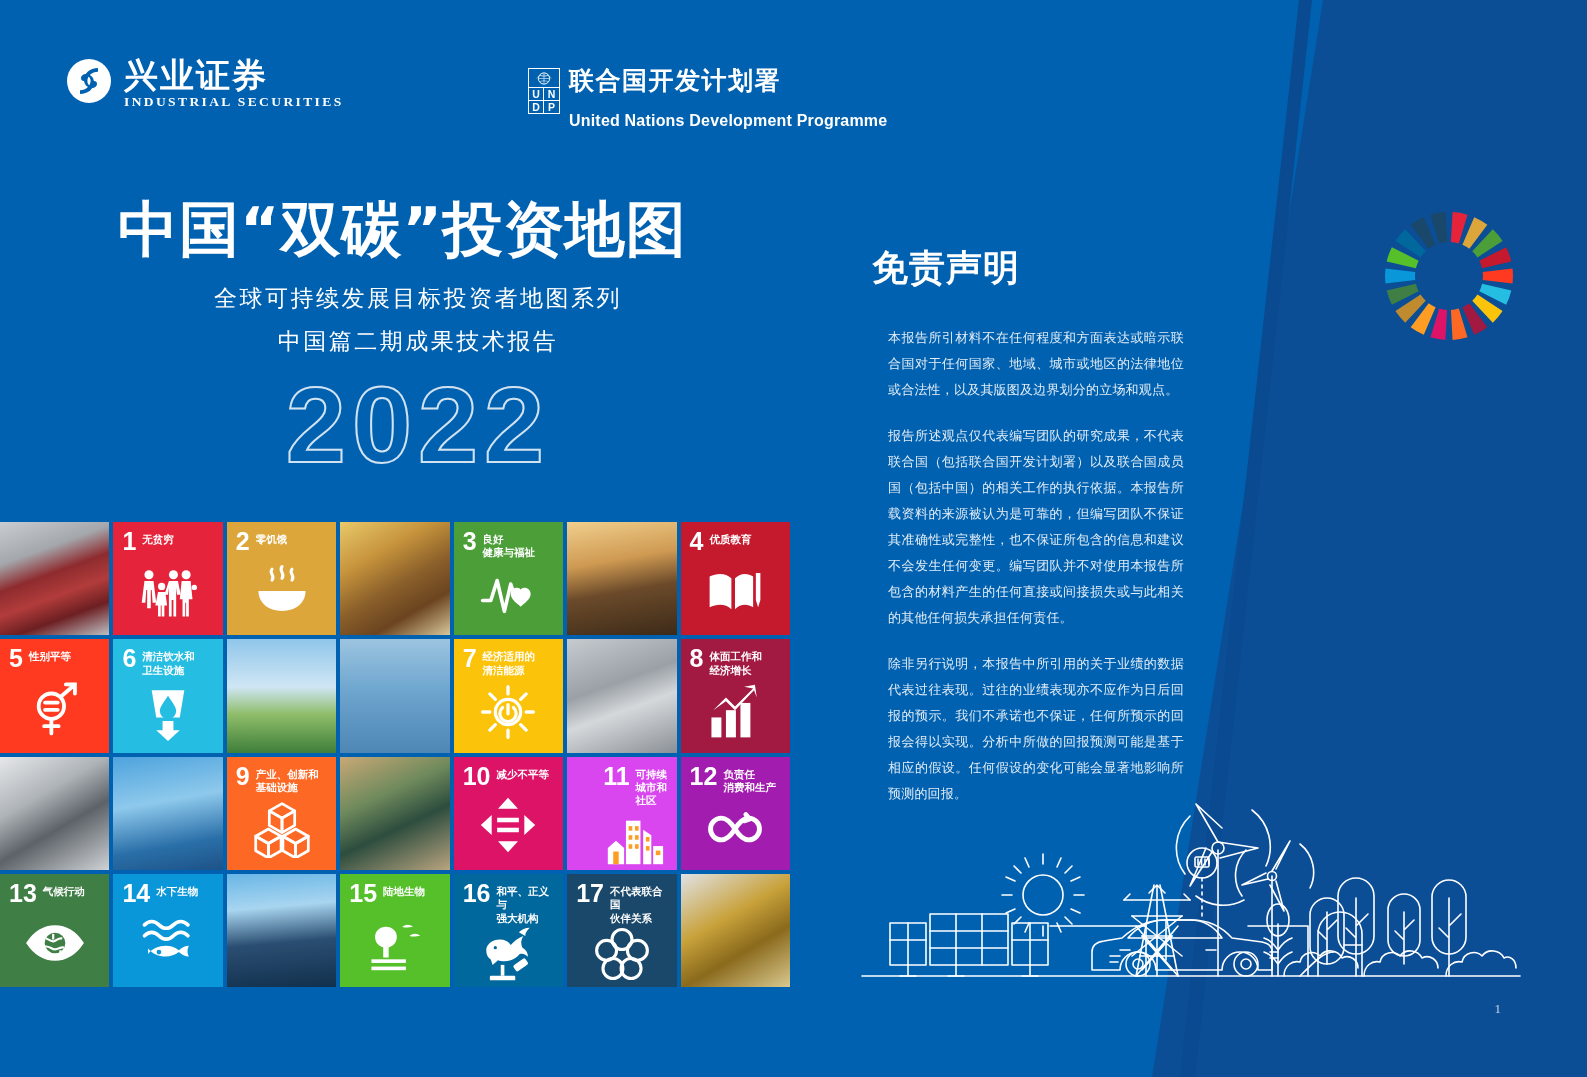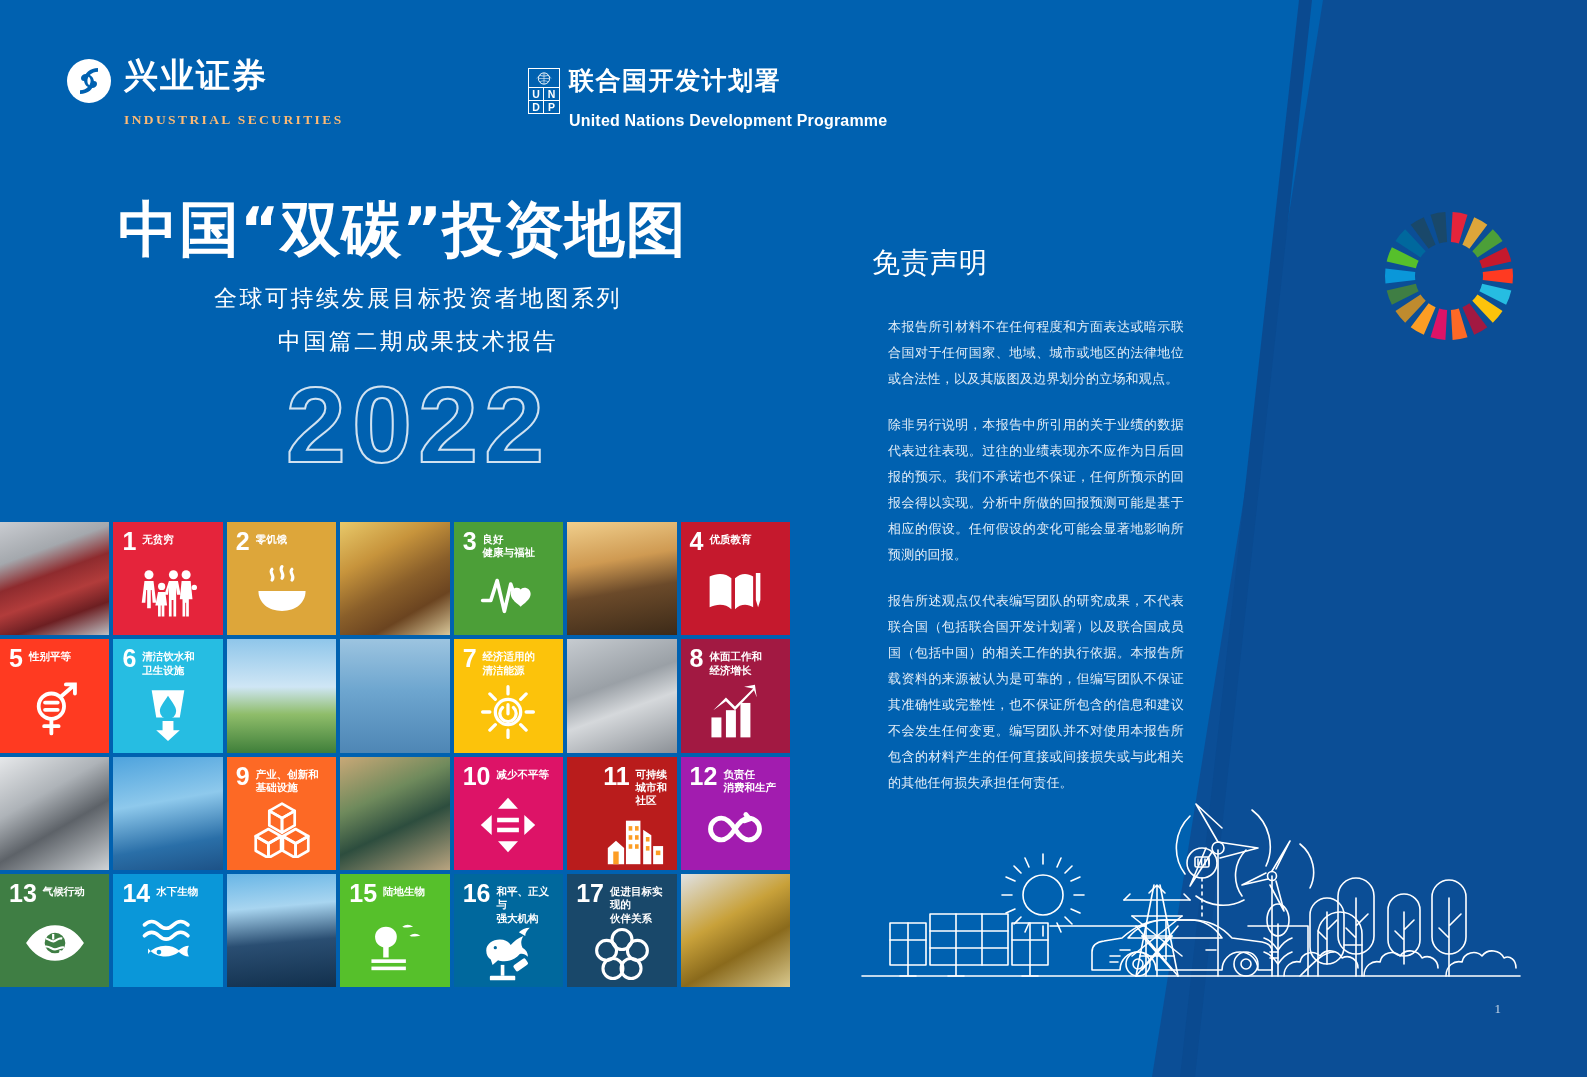--- a/index.html
+++ b/index.html
@@ -38,21 +38,21 @@
   
   .header { position: absolute; top: 0; left: 0; width: 100%; height: 150px; z-index: 10; }
   .logo-is { position: absolute; left: 66px; top: 58px; display: flex; gap: 12px; }
   .logo-is .mark { width: 46px; height: 46px; flex: 0 0 46px; }
   .logo-is .txtwrap { display: flex; flex-direction: column; }
   .logo-is .cn {
     color: #fff; font-size: 34px; font-weight: bold; letter-spacing: 2px; line-height: 1.05;
     font-family: "DejaVu Sans", "Liberation Sans", sans-serif;
   }
   .logo-is .en {
-    color: #fdba74; font-size: 13.5px; letter-spacing: 2.4px; line-height: 1.2; margin-top: 18px;
+    color: #ffffff; font-size: 13.5px; letter-spacing: 2.4px; line-height: 1.2; margin-top: 0;
     font-family: "Liberation Serif", serif; font-weight: 600;
   }
 
   .logo-undp { position: absolute; left: 528px; top: 68px; display: flex; align-items: flex-start; gap: 9px; }
   .undp-emblem { width: 32px; flex: 0 0 32px; display:flex; flex-direction:column; }
   .undp-emblem .globe-box {
     width: 32px; height: 20px; border: 1.3px solid #fff;
     display: flex; align-items: center; justify-content: center;
   }
   .undp-emblem .letters { display: grid; grid-template-columns: 1fr 1fr; width: 32px; }
@@ -83,21 +83,21 @@
   .year-wrap { margin-top: 14px; display: flex; justify-content: center; }
   .year {
     font-size: 108px; font-weight: bold; letter-spacing: 6px;
     color: transparent; -webkit-text-stroke: 2px rgba(255,255,255,.82);
     font-family: "Liberation Sans", sans-serif; line-height: 1;
   }
 
   
   .disclaimer { position: absolute; left: 872px; top: 244px; width: 312px; z-index: 10; }
   .disclaimer h2 {
-    color: #fff; font-size: 28px; font-weight: normal; letter-spacing: 1px; margin-bottom: 32px;
+    color: #fff; font-size: 36px; font-weight: bold; letter-spacing: 1px; margin-bottom: 32px;
     font-family: "DejaVu Sans", "Liberation Sans", sans-serif;
   }
   .disclaimer p {
     color: #E2EDF7; font-size: 13px; line-height: 2.0; margin-bottom: 20px;
     text-align: justify; letter-spacing: .2px;
     font-family: "DejaVu Sans", "Liberation Sans", sans-serif;
     margin-left: 16px;
   }
 
   
@@ -202,22 +202,22 @@
     <div class="sub-1">全球可持续发展目标投资者地图系列</div>
     <div class="sub-2">中国篇二期成果技术报告</div>
     <div class="year-wrap">
       <div class="year">2022</div>
     </div>
   </div>
 
   <div class="disclaimer">
     <h2>免责声明</h2>
     <p>本报告所引材料不在任何程度和方面表达或暗示联合国对于任何国家、地域、城市或地区的法律地位或合法性，以及其版图及边界划分的立场和观点。</p>
+    <p>报告所述观点仅代表编写团队的研究成果，不代表联合国（包括联合国开发计划署）以及联合国成员国（包括中国）的相关工作的执行依据。本报告所载资料的来源被认为是可靠的，但编写团队不保证其准确性或完整性，也不保证所包含的信息和建议不会发生任何变更。编写团队并不对使用本报告所包含的材料产生的任何直接或间接损失或与此相关的其他任何损失承担任何责任。</p>
     <p>除非另行说明，本报告中所引用的关于业绩的数据代表过往表现。过往的业绩表现亦不应作为日后回报的预示。我们不承诺也不保证，任何所预示的回报会得以实现。分析中所做的回报预测可能是基于相应的假设。任何假设的变化可能会显著地影响所预测的回报。</p>
-    <p>报告所述观点仅代表编写团队的研究成果，不代表联合国（包括联合国开发计划署）以及联合国成员国（包括中国）的相关工作的执行依据。本报告所载资料的来源被认为是可靠的，但编写团队不保证其准确性或完整性，也不保证所包含的信息和建议不会发生任何变更。编写团队并不对使用本报告所包含的材料产生的任何直接或间接损失或与此相关的其他任何损失承担任何责任。</p>
   </div>
 
   <div class="sdg-wheel">
     <svg id="wheel-svg" viewBox="0 0 142 142" width="142" height="142">
         <path d="M74.57257631956247 7.099791092353215A64 64 0 0 1 89.49803500444618 9.731552157947696L80.82708109611204 38.451137083909714A34 34 0 0 0 72.89793116976756 37.05301401781264Z" fill="#E5243B"></path>
         <path d="M96.21228221382088 12.175338287665A64 64 0 0 1 109.3375103049975 19.753192259281057L91.36680234952992 43.77513338774306A34 34 0 0 0 84.39402492609234 39.74939846532203Z" fill="#DDA63A"></path>
         <path d="M114.81101477943608 24.346007845029668A64 64 0 0 1 124.55291606137354 35.95595369647678L99.4499866576047 52.38285040125329A34 34 0 0 0 94.27460160157541 46.21506666767201Z" fill="#4C9F38"></path>
         <path d="M128.12549238093604 42.14383739587643A64 64 0 0 1 133.30904978388224 56.385544312918036L104.10168269768745 63.23607041623771A34 34 0 0 0 101.34791782737227 55.67016361655935Z" fill="#C5192D"></path>
         <path d="M134.54979251881838 63.42214602838394A64 64 0 0 1 134.54979251881838 78.57785397161607L104.76082727562226 75.02573492242104A34 34 0 0 0 104.76082727562226 66.97426507757896Z" fill="#FF3A21"></path>
         <path d="M133.30904978388224 85.61445568708197A64 64 0 0 1 128.12549238093604 99.85616260412357L101.34791782737227 86.32983638344065A34 34 0 0 0 104.10168269768745 78.76392958376229Z" fill="#26BDE2"></path>
@@ -407,21 +407,21 @@
           <svg viewBox="0 0 64 64" fill="#fff">
      <path d="M32 2l11 12H21z"></path>
             <path d="M32 62L21 50h22z"></path>
      <path d="M2 32l12-11v22z"></path>
             <path d="M62 32L50 43V21z"></path>
      <rect x="20" y="24" width="24" height="5"></rect>
             <rect x="20" y="35" width="24" height="5"></rect>
           </svg>
         </div>
       </div>
-      <div class="cell sdg" style="background: #b91c1c; padding-left: 36px;">
+      <div class="cell sdg" style="background: #d946ef; padding-left: 36px;">
         <div class="sdg-head">
           <span class="sdg-num">11</span>
           <span class="sdg-label">可持续
 城市和社区</span>
         </div>
         <div class="sdg-icon">
           <svg viewBox="0 0 64 64" fill="#fff">
      <path d="M2 62V44l9-8 9 8v18z"></path>
             <rect x="8" y="48" width="6" height="14" fill="#FD9D24"></rect>
      <rect x="22" y="14" width="16" height="48"></rect>
@@ -512,21 +512,21 @@
      <path d="M44 8c3-3 7-5 12-5-3 3-5 6-5 9z"></path>
      <rect x="24" y="44" width="4" height="12"></rect>
      <rect x="12" y="56" width="28" height="5" rx="1"></rect>
      <rect x="38" y="40" width="16" height="8" rx="2" transform="rotate(-35 46 44)"></rect>
           </svg>
         </div>
       </div>
       <div class="cell sdg" style="background: rgb(25, 72, 106);">
         <div class="sdg-head">
           <span class="sdg-num">17</span>
-          <span class="sdg-label">促进目标实现的
+          <span class="sdg-label">不代表联合国
 伙伴关系</span>
         </div>
         <div class="sdg-icon">
           <svg viewBox="0 0 64 64" fill="none" stroke="#fff" stroke-width="3.4">
      <circle cx="32" cy="16" r="11"></circle>
             <circle cx="49" cy="28" r="11"></circle>
      <circle cx="42" cy="48" r="11"></circle>
             <circle cx="22" cy="48" r="11"></circle>
             <circle cx="15" cy="28" r="11"></circle>
           </svg>

